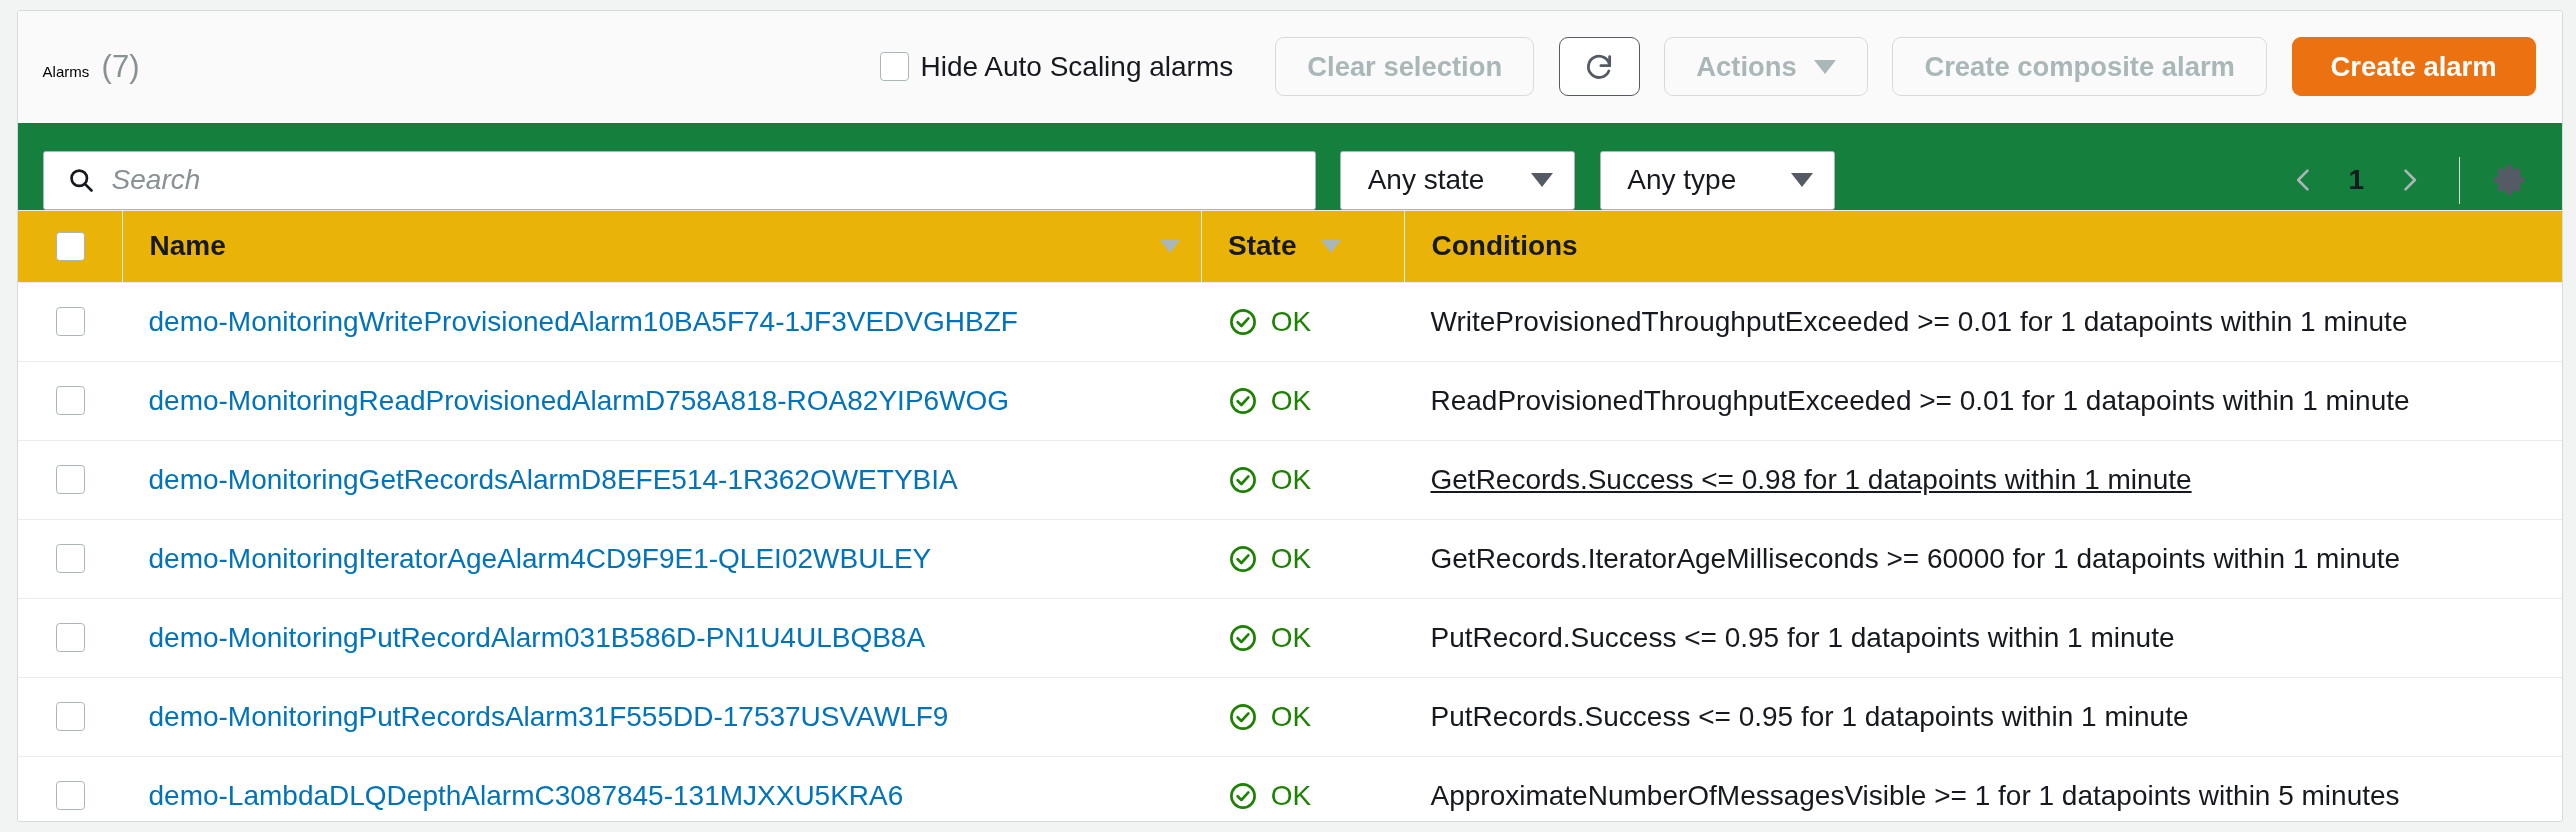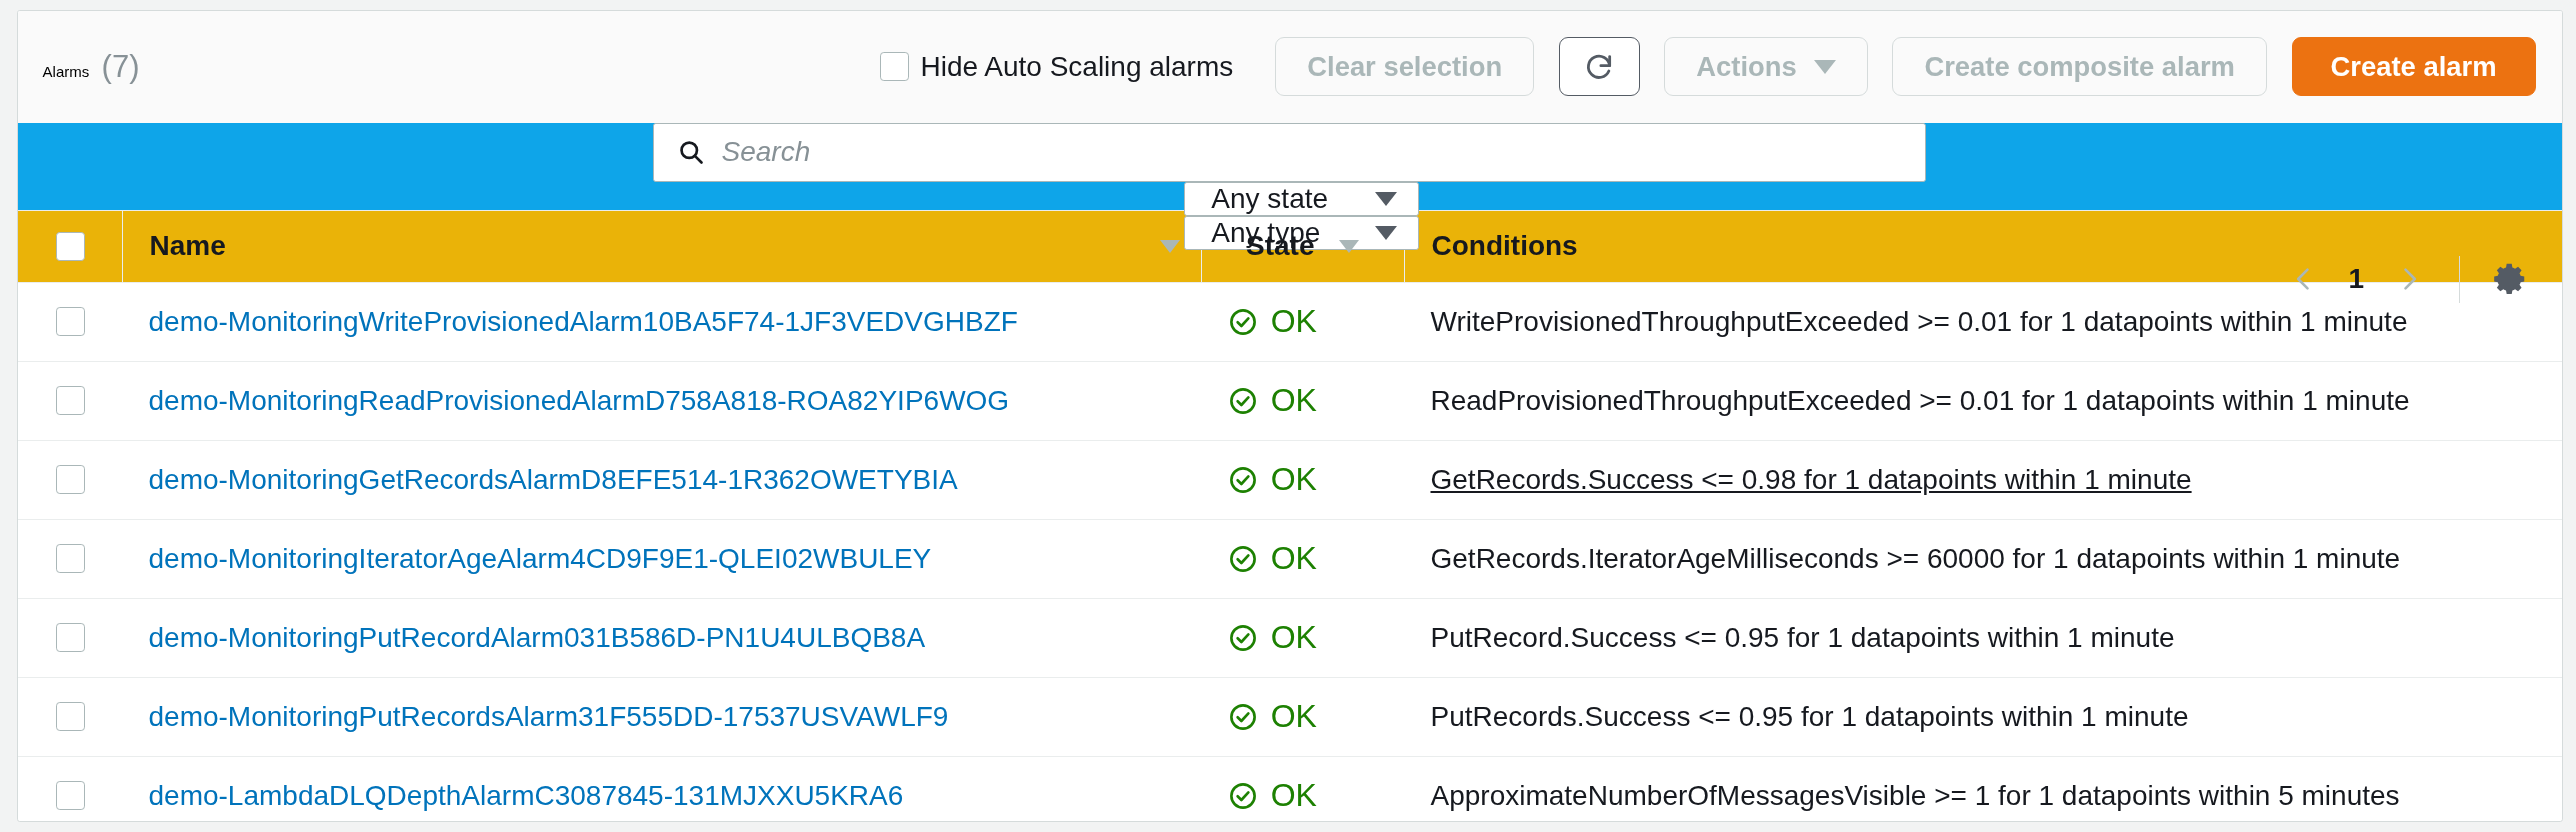--- a/index.html
+++ b/index.html
@@ -112,25 +112,24 @@
     width: 0; height: 0;
     border-left: 11.4px solid transparent;
     border-right: 11.4px solid transparent;
     border-top: 14px solid currentColor;
     display: inline-block;
   }
 
   
   .filter-bar {
     height: 87px;
-    background: #0ea5e9;
-    display: flex;
-    align-items: center;
+    background: #15803d;
+    display: flex;
+    align-items: flex-end;
     padding: 0 26.5px 0 24.6px;
-    flex-direction: column;
   }
 
   .search-wrap {
     position: relative;
     width: 1273px;
     height: 59px;
     flex: none;
   }
   .search-input {
     width: 100%;
@@ -280,21 +279,21 @@
   }
 
   .alarm-link {
     color: #0073bb;
     text-decoration: none;
     font-size: 28px;
     cursor: pointer;
   }
 
   .state-cell { display: flex; align-items: center; gap: 13.2px; }
-  .state-text { color: #1d8102; font-size: 32px; }
+  .state-text { color: #1d8102; font-size: 28px; }
 
   .cond-text { font-size: 28px; color: #16191f; }
 </style>
 </head>
 <body>
 
 <div class="panel">
 
   <div class="panel-header">
     <div class="title-block">
@@ -384,21 +383,21 @@
             <span class="cb"></span>
           </div>
         </th>
         <th class="col-name">
           <div class="th-inner th-sep" style="padding-left:26.5px;">
             <span>Name</span>
             <span class="sort-caret"></span>
           </div>
         </th>
         <th class="col-state th-state">
-          <div class="th-inner th-sep" style="padding-left:44px;">
+          <div class="th-inner th-sep" style="padding-left:26px;">
             <span>State</span>
             <span class="sort-caret"></span>
           </div>
         </th>
         <th>
           <div class="th-inner th-sep" style="padding-left:26.5px;">
             <span>Conditions</span>
           </div>
         </th>
       </tr>

